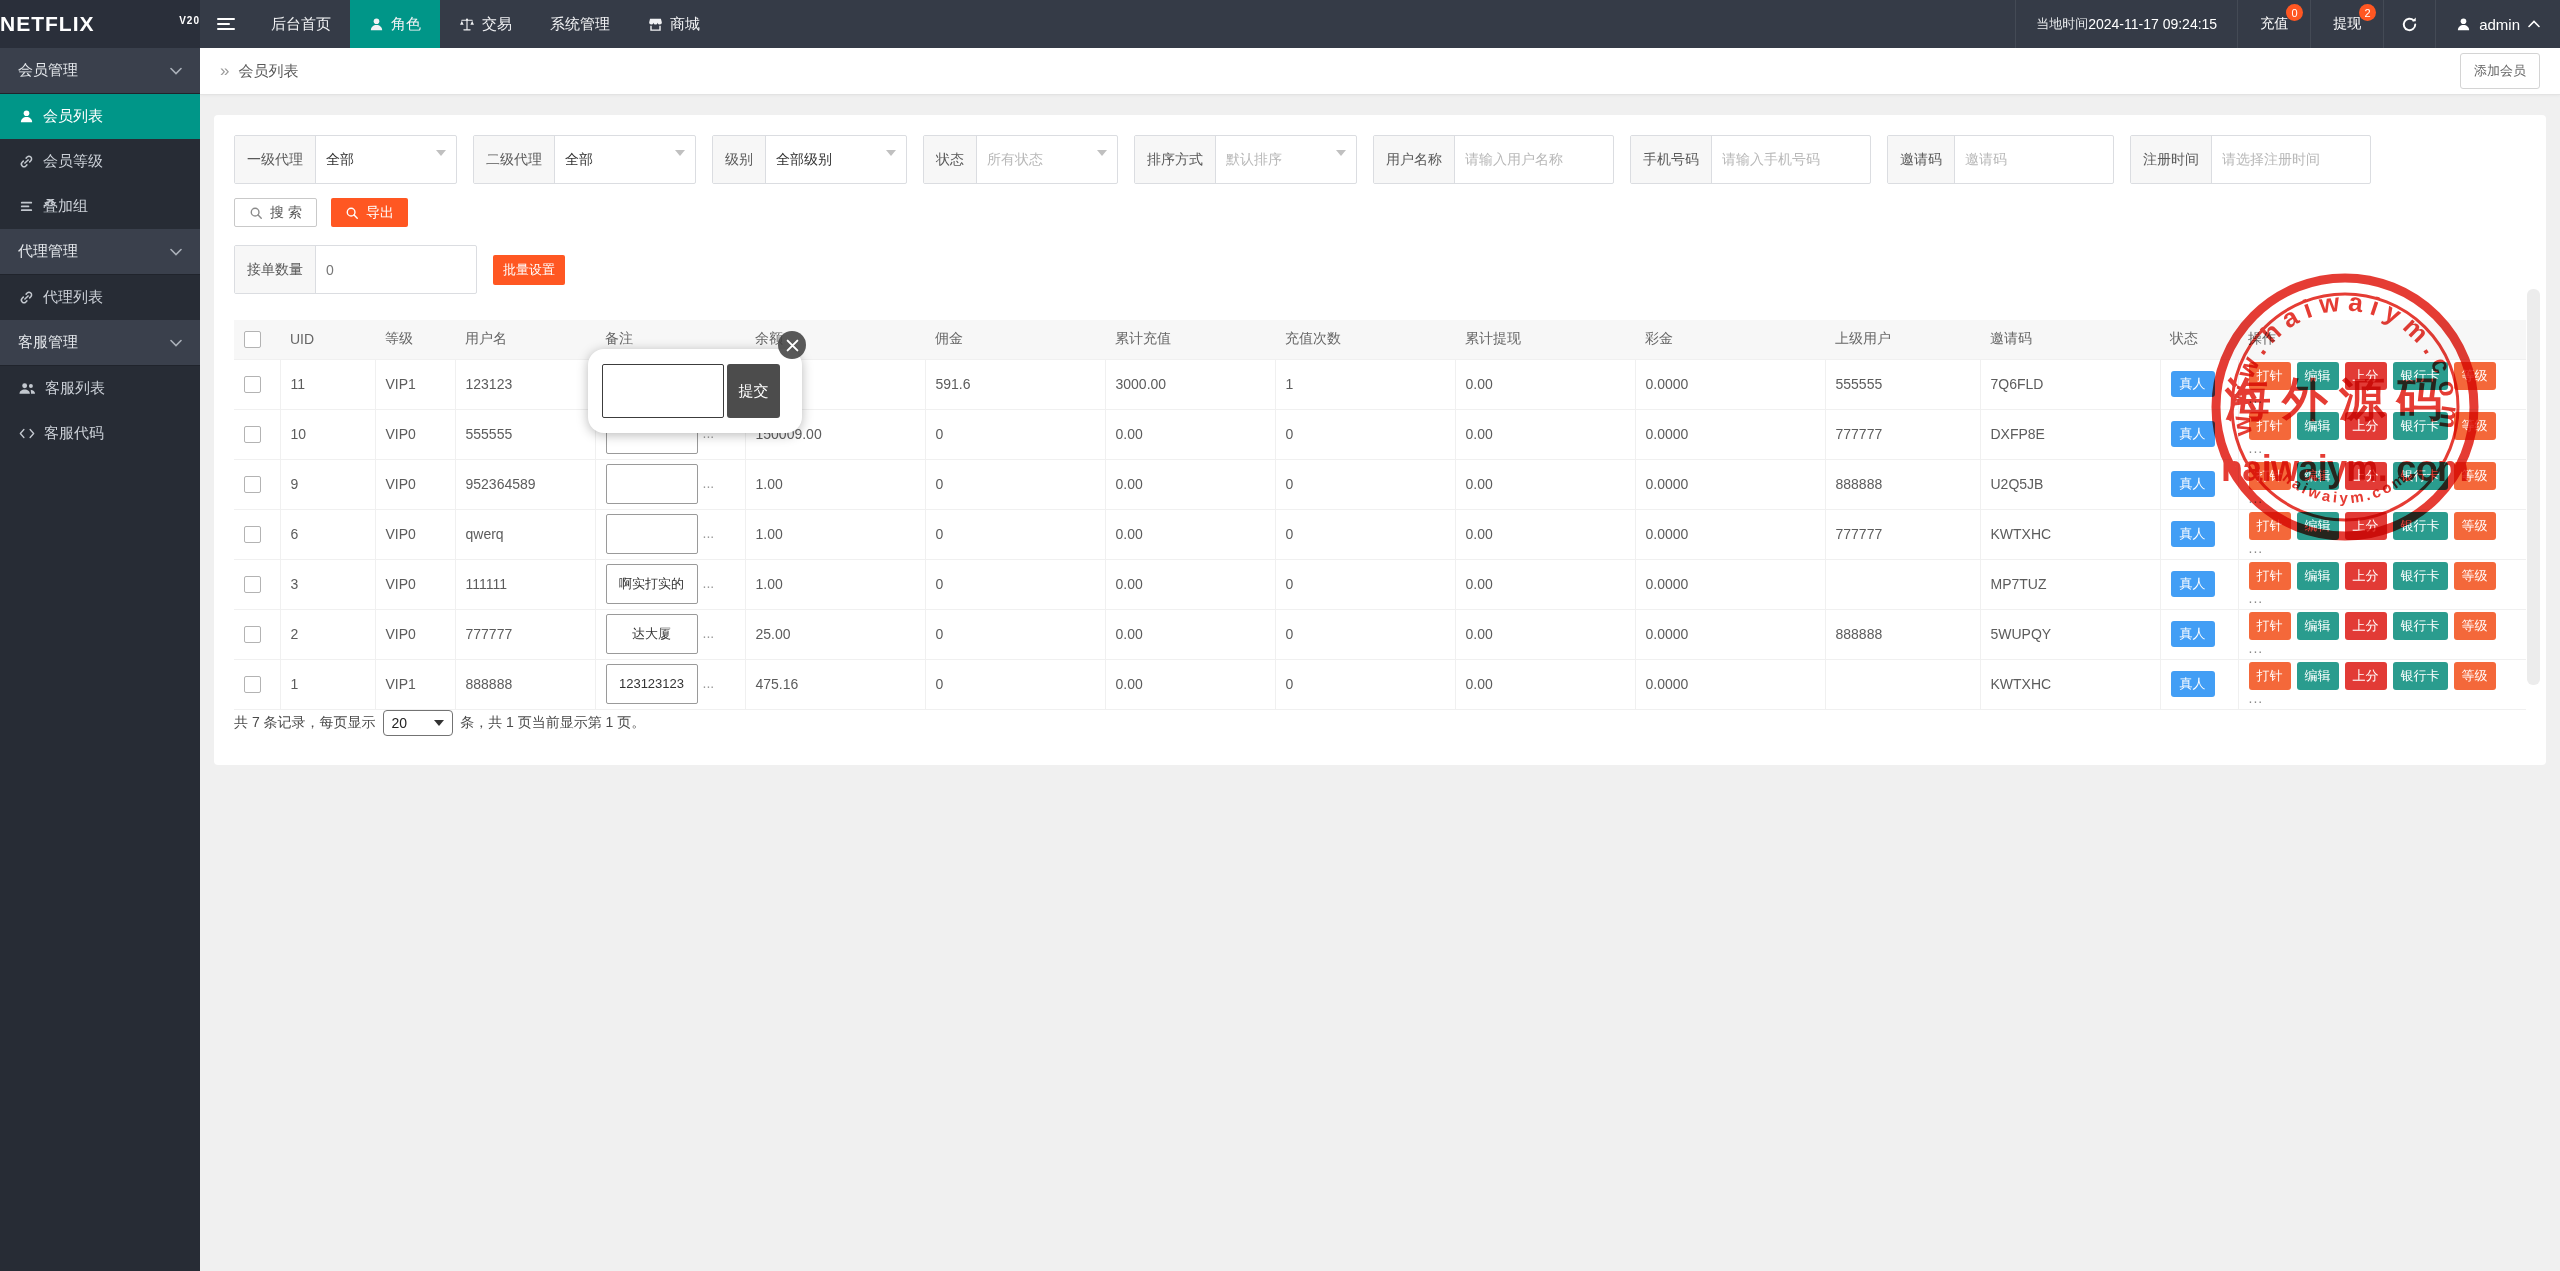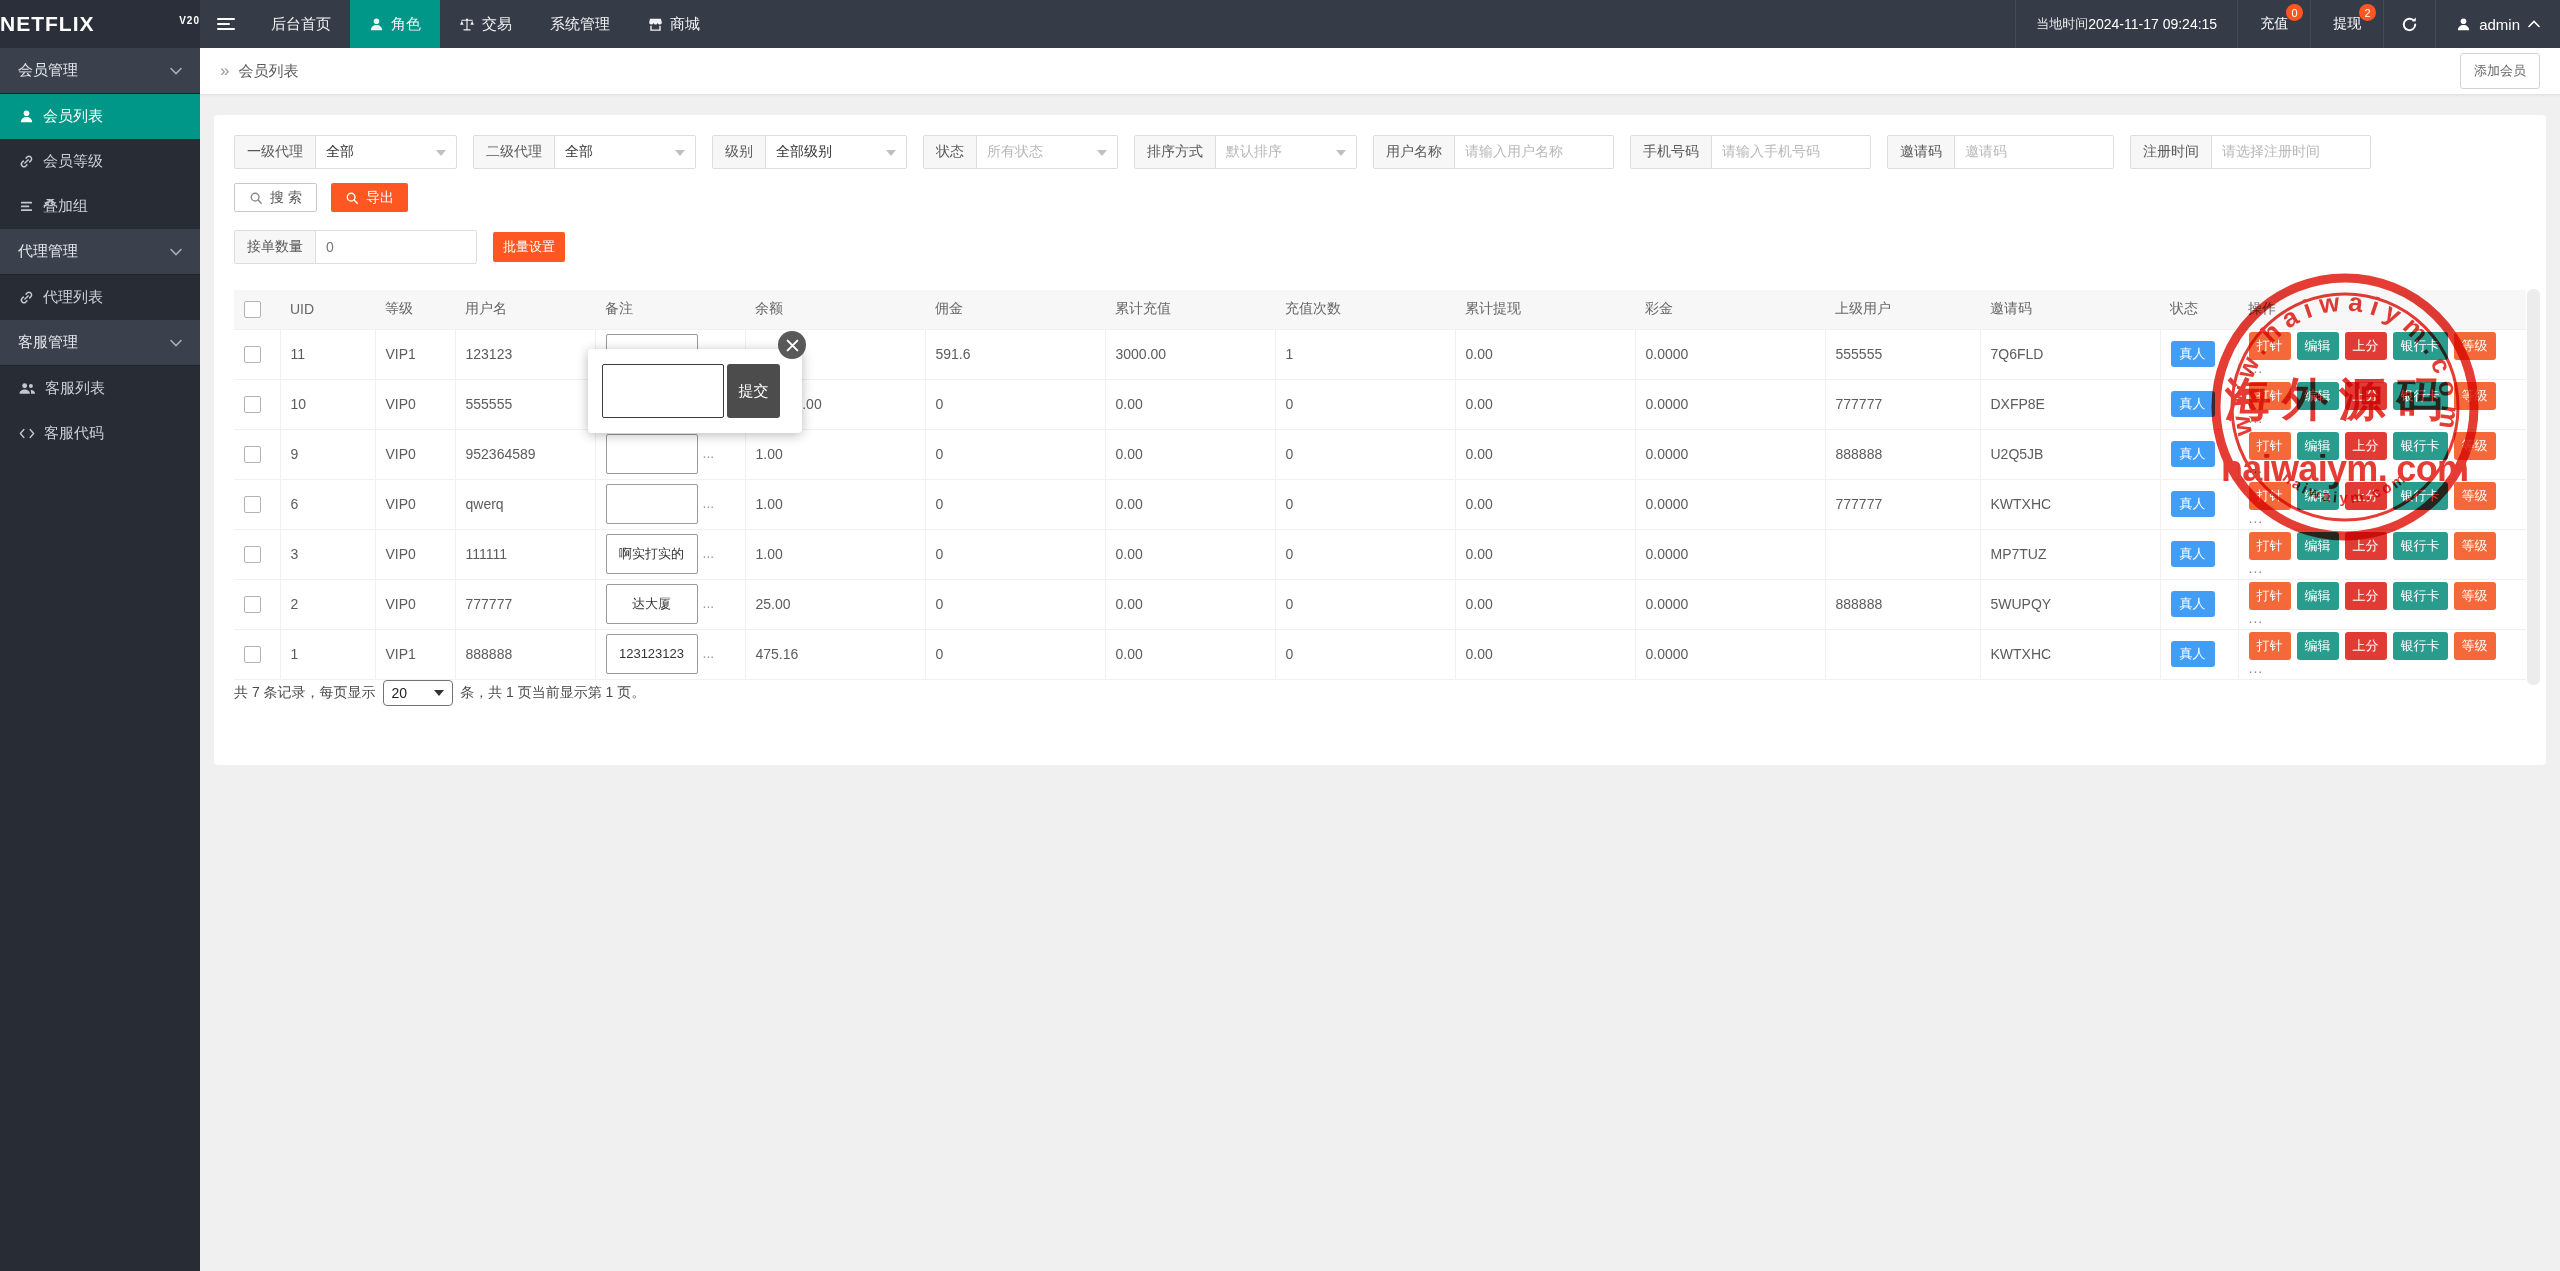--- a/index.html
+++ b/index.html
@@ -59,21 +59,21 @@
   .add-member-btn { margin-left:auto; background:#fff; border:1px solid #d4d4d4; color:#666;
     font-size:13px; padding:8px 13px; border-radius:3px; cursor:pointer;
     font-family:inherit; }
 
   
   .main { position:absolute; left:200px; top:95px; width:2360px; height:1176px; background:#f0f0f0; }
   .card { position:absolute; left:14px; top:20px; width:2332px; height:650px;
     background:#fff; border-radius:4px; padding:20px; }
 
   .filter-row { display:flex; gap:16px; margin-bottom:14px; }
-  .fgroup { display:flex; height:34px; border:1px solid #dbdde1; border-radius:2px;
+  .fgroup { display:flex; height:49px; border:1px solid #dbdde1; border-radius:2px;
     background:#fff; align-items:stretch; }
   .flabel { background:#f7f7f7; border-right:1px solid #dbdde1; padding:0 12px;
     display:flex; align-items:center; font-size:14px; color:#595959; white-space:nowrap; }
   .fvalue { position:relative; display:flex; align-items:center; padding:0 10px;
     width:140px; font-size:14px; color:#333; cursor:pointer; }
   .fgroup.select .fvalue { padding-right:26px; }
   .fvalue .val.muted { color:#b8b8b8; }
   .sel-arrow { position:absolute; right:10px; top:14px; width:0; height:0;
     border-left:5px solid transparent; border-right:5px solid transparent;
     border-top:6px solid #c0c0c0; }
@@ -119,21 +119,21 @@
     border-radius:4px; padding:4px 8px; margin:0 7px; font-size:14px; color:#222;
     cursor:pointer; background:#fff; }
   .page-arrow { width:0; height:0; border-left:5px solid transparent;
     border-right:5px solid transparent; border-top:6px solid #333; }
 
   .v-scrollbar { position:absolute; right:6px; top:174px; width:13px; height:396px;
     background:#ececec; border-radius:6px; cursor:pointer; }
 
   
   .remark-popup { position:absolute; left:588px; top:349px; width:214px; height:84px;
-    background:#fff; border-radius:4px; box-shadow:0 2px 12px rgba(0,0,0,.28);
+    background:#fff; border-radius:16px; box-shadow:0 2px 12px rgba(0,0,0,.28);
     padding:14px 14px; display:flex; align-items:center; gap:3px; z-index:90; }
   .popup-input { width:122px; height:54px; border:1px solid #3c3c3c; border-radius:2px;
     font-size:15px; padding:0 8px; font-family:inherit; outline:none; }
   .popup-submit { width:53px; height:54px; background:#4c4c4c; color:#fff; border:none;
     border-radius:3px; font-size:15px; cursor:pointer; font-family:inherit; }
   .popup-close { position:absolute; right:-4px; top:-18px; width:28px; height:28px;
     border-radius:50%; background:rgba(60,60,60,.85); display:flex; align-items:center;
     justify-content:center; cursor:pointer; z-index:95; }
 
   

